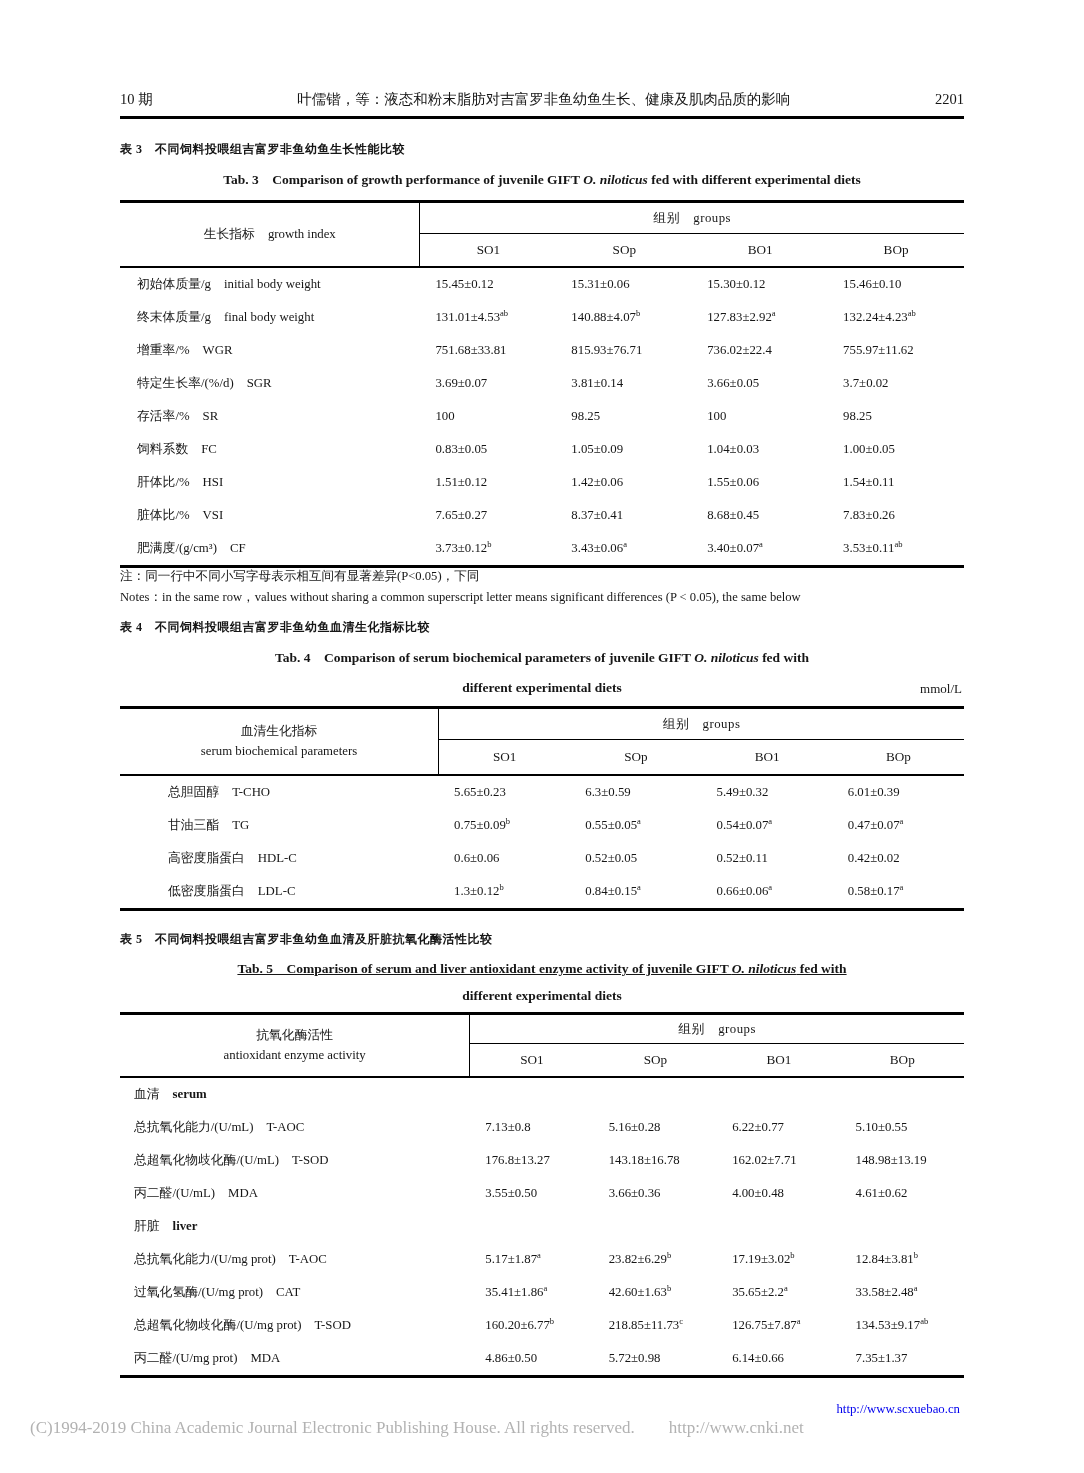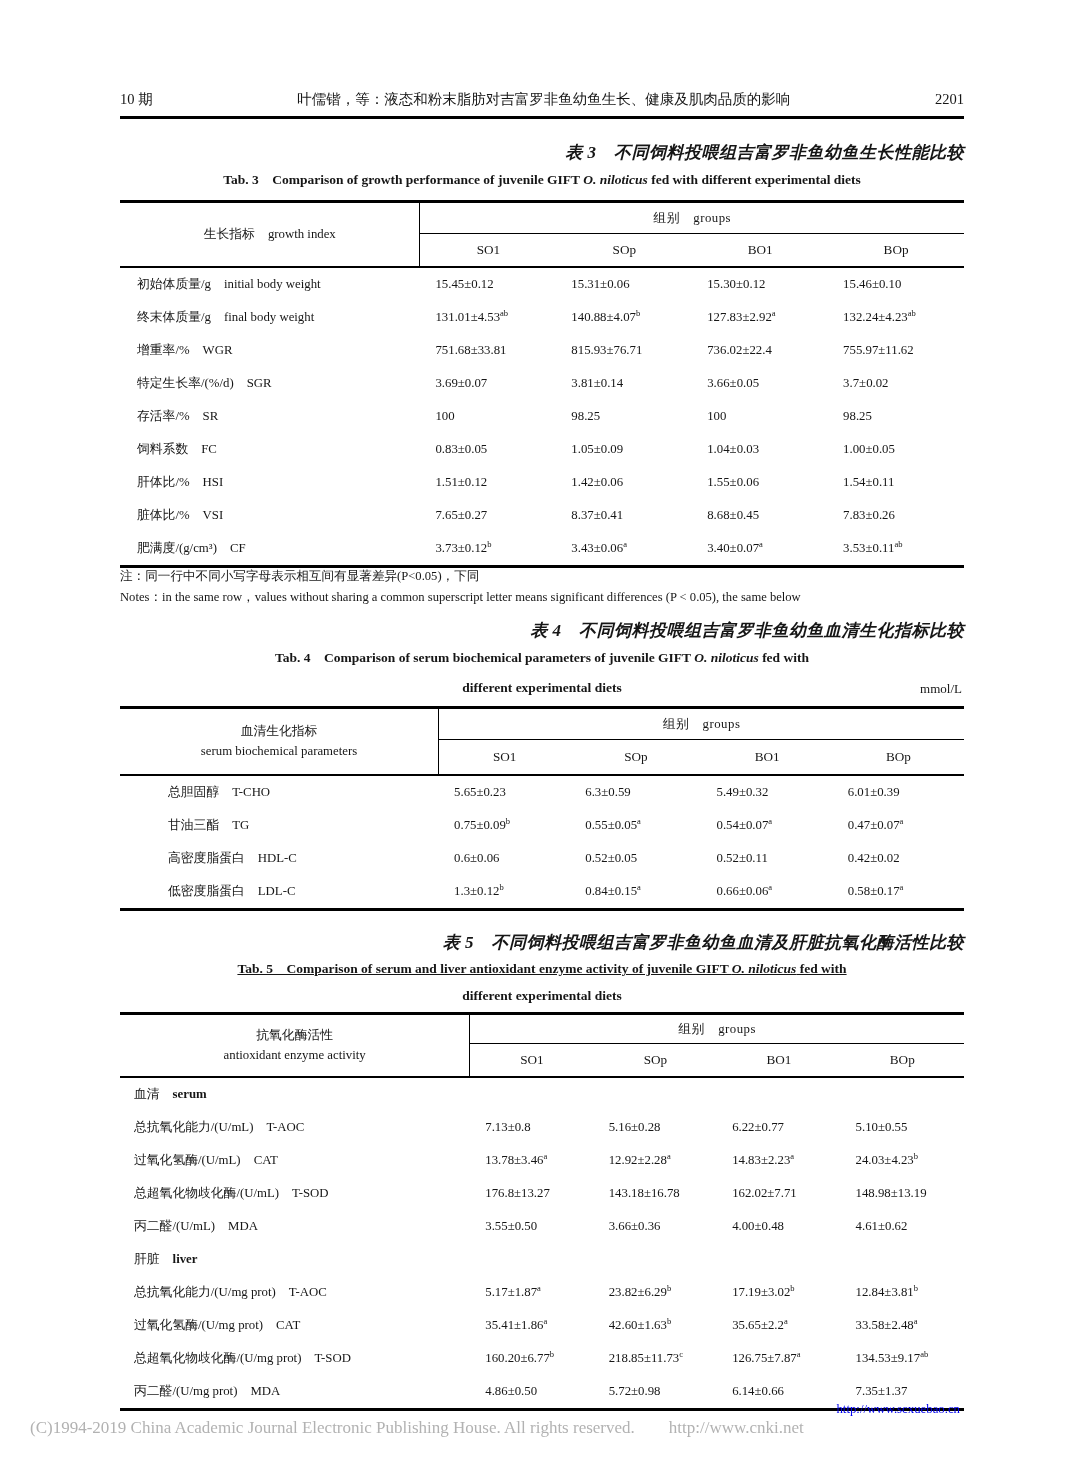--- a/index.html
+++ b/index.html
@@ -6,21 +6,21 @@
   .page{position:relative;width:1084px;height:1473px;background:#fff;overflow:hidden;
         font-family:"Liberation Serif","DejaVu Serif",serif;color:#161616;}
   .content{position:absolute;left:120px;width:844px;}
 
   
   .runhead{top:90px;display:flex;justify-content:space-between;align-items:baseline;font-size:14.5px;}
   .runhead .mid{flex:1;text-align:center;}
   .headrule{top:116px;height:3px;background:#000;}
 
   
-  .cn-title{font-weight:bold;font-size:17px;text-align:right;letter-spacing:.5px;font-style:italic;}
+  .cn-title{font-weight:bold;font-size:12px;text-align:left;letter-spacing:.5px;}
   .en-title{font-weight:bold;font-size:13.5px;text-align:center;}
   .en-line2{position:relative;font-weight:bold;font-size:13.5px;text-align:center;}
   .unit{position:absolute;right:2px;top:1px;font-weight:normal;font-size:13px;}
 
   
   .tbl{border-top:3px solid #000;border-bottom:3px solid #000;font-size:12.8px;}
   .thead{display:grid;grid-template-columns:var(--stub) repeat(4,1fr);border-bottom:2.5px solid #000;}
   .stub{grid-row:1;display:flex;flex-direction:column;justify-content:center;align-items:center;
         border-right:1px solid #000;line-height:1.55;}
   .stub .len{margin-left:13px;}
@@ -244,27 +244,20 @@
           <div class="td val"></div>
         </div>
         <div class="tr">
           <div class="td label"><span>总抗氧化能力/(U/mL)</span><span class="len">T-AOC</span></div>
           <div class="td val">7.13±0.8</div>
           <div class="td val">5.16±0.28</div>
           <div class="td val">6.22±0.77</div>
           <div class="td val">5.10±0.55</div>
         </div>
         <div class="tr">
-          <div class="td label"><span>过氧化氢酶/(U/mL)</span><span class="len">CAT</span></div>
-          <div class="td val">13.78±3.46<sup>a</sup></div>
-          <div class="td val">12.92±2.28<sup>a</sup></div>
-          <div class="td val">14.83±2.23<sup>a</sup></div>
-          <div class="td val">24.03±4.23<sup>b</sup></div>
-        </div>
-        <div class="tr">
           <div class="td label"><span>总超氧化物歧化酶/(U/mL)</span><span class="len">T-SOD</span></div>
           <div class="td val">176.8±13.27</div>
           <div class="td val">143.18±16.78</div>
           <div class="td val">162.02±7.71</div>
           <div class="td val">148.98±13.19</div>
         </div>
         <div class="tr">
           <div class="td label"><span>丙二醛/(U/mL)</span><span class="len">MDA</span></div>
           <div class="td val">3.55±0.50</div>
           <div class="td val">3.66±0.36</div>

